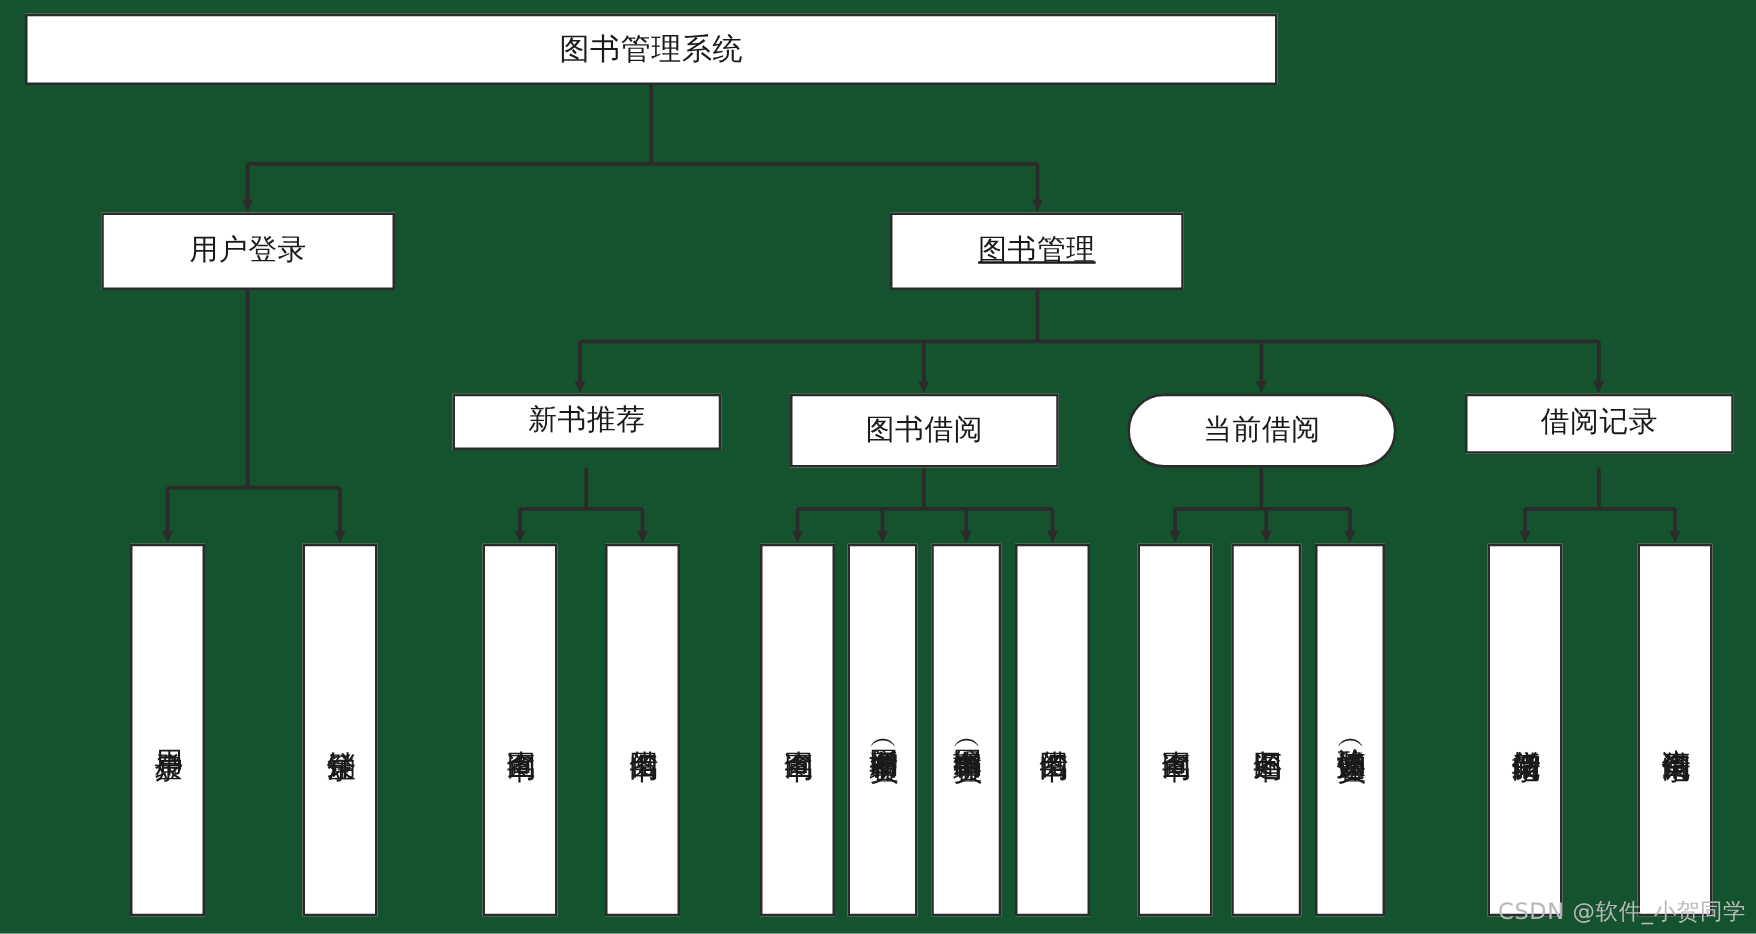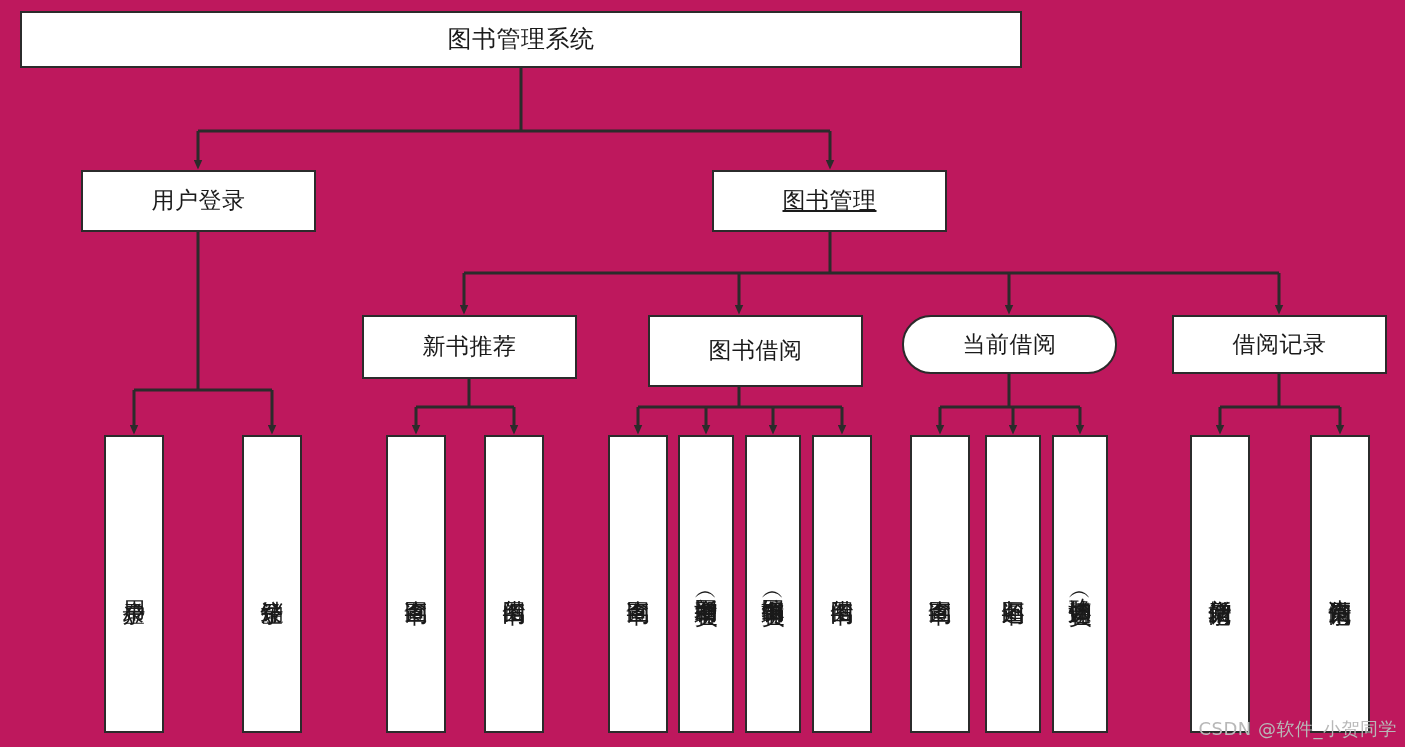--- a/index.html
+++ b/index.html
@@ -7,21 +7,21 @@
     padding: 0;
     background: #ffffff;
   }
   body {
     font-family: "DejaVu Sans", "Liberation Sans", sans-serif;
   }
   #diagram-root {
     position: relative;
     width: 1405px;
     height: 747px;
-    background: #be185d;
+    background: #14532d;
     overflow: hidden;
   }
   #edges {
     position: absolute;
     left: 0;
     top: 0;
     width: 1405px;
     height: 747px;
   }
   .node {
@@ -120,24 +120,24 @@
       <path d="M1220,407 L1220,425" marker-end="url(#arrow)"></path>
       <path d="M1340,407 L1340,425" marker-end="url(#arrow)"></path>
     </g>
   </svg>
 
   <div class="node horizontal root" style="left: 20px; top: 11px; width: 1002px; height: 57px;">图书管理系统</div>
 
   <div class="node horizontal" style="left: 81px; top: 170px; width: 235px; height: 62px;">用户登录</div>
   <div class="node horizontal" style="left: 712px; top: 170px; width: 235px; height: 62px; text-decoration: underline;">图书管理</div>
 
-  <div class="node horizontal" style="left: 362px; top: 315px; width: 215px; height: 64px;">新书推荐</div>
-  <div class="node horizontal" style="left: 648px; top: 315px; width: 215px; height: 72px;">图书借阅</div>
+  <div class="node horizontal" style="left: 362px; top: 315px; width: 215px; height: 45px; font-family: Liberation Mono, monospace;">新书推荐</div>
+  <div class="node horizontal" style="left: 632px; top: 315px; width: 215px; height: 59px;">图书借阅</div>
   <div class="node horizontal" style="left: 902px; top: 315px; width: 215px; height: 59px; border-radius: 29px;">当前借阅</div>
-  <div class="node horizontal" style="left: 1172px; top: 315px; width: 215px; height: 59px;">借阅记录</div>
+  <div class="node horizontal" style="left: 1172px; top: 315px; width: 215px; height: 48px;">借阅记录</div>
 
   <div class="node vertical" style="left: 104px; top: 435px; width: 60px; height: 298px;">
     <span class="vtext">用户登录</span>
   </div>
   <div class="node vertical" style="left: 242px; top: 435px; width: 60px; height: 298px;">
     <span class="vtext">注销登录</span>
   </div>
   <div class="node vertical" style="left: 386px; top: 435px; width: 60px; height: 298px;">
     <span class="vtext">查询图书</span>
   </div>

